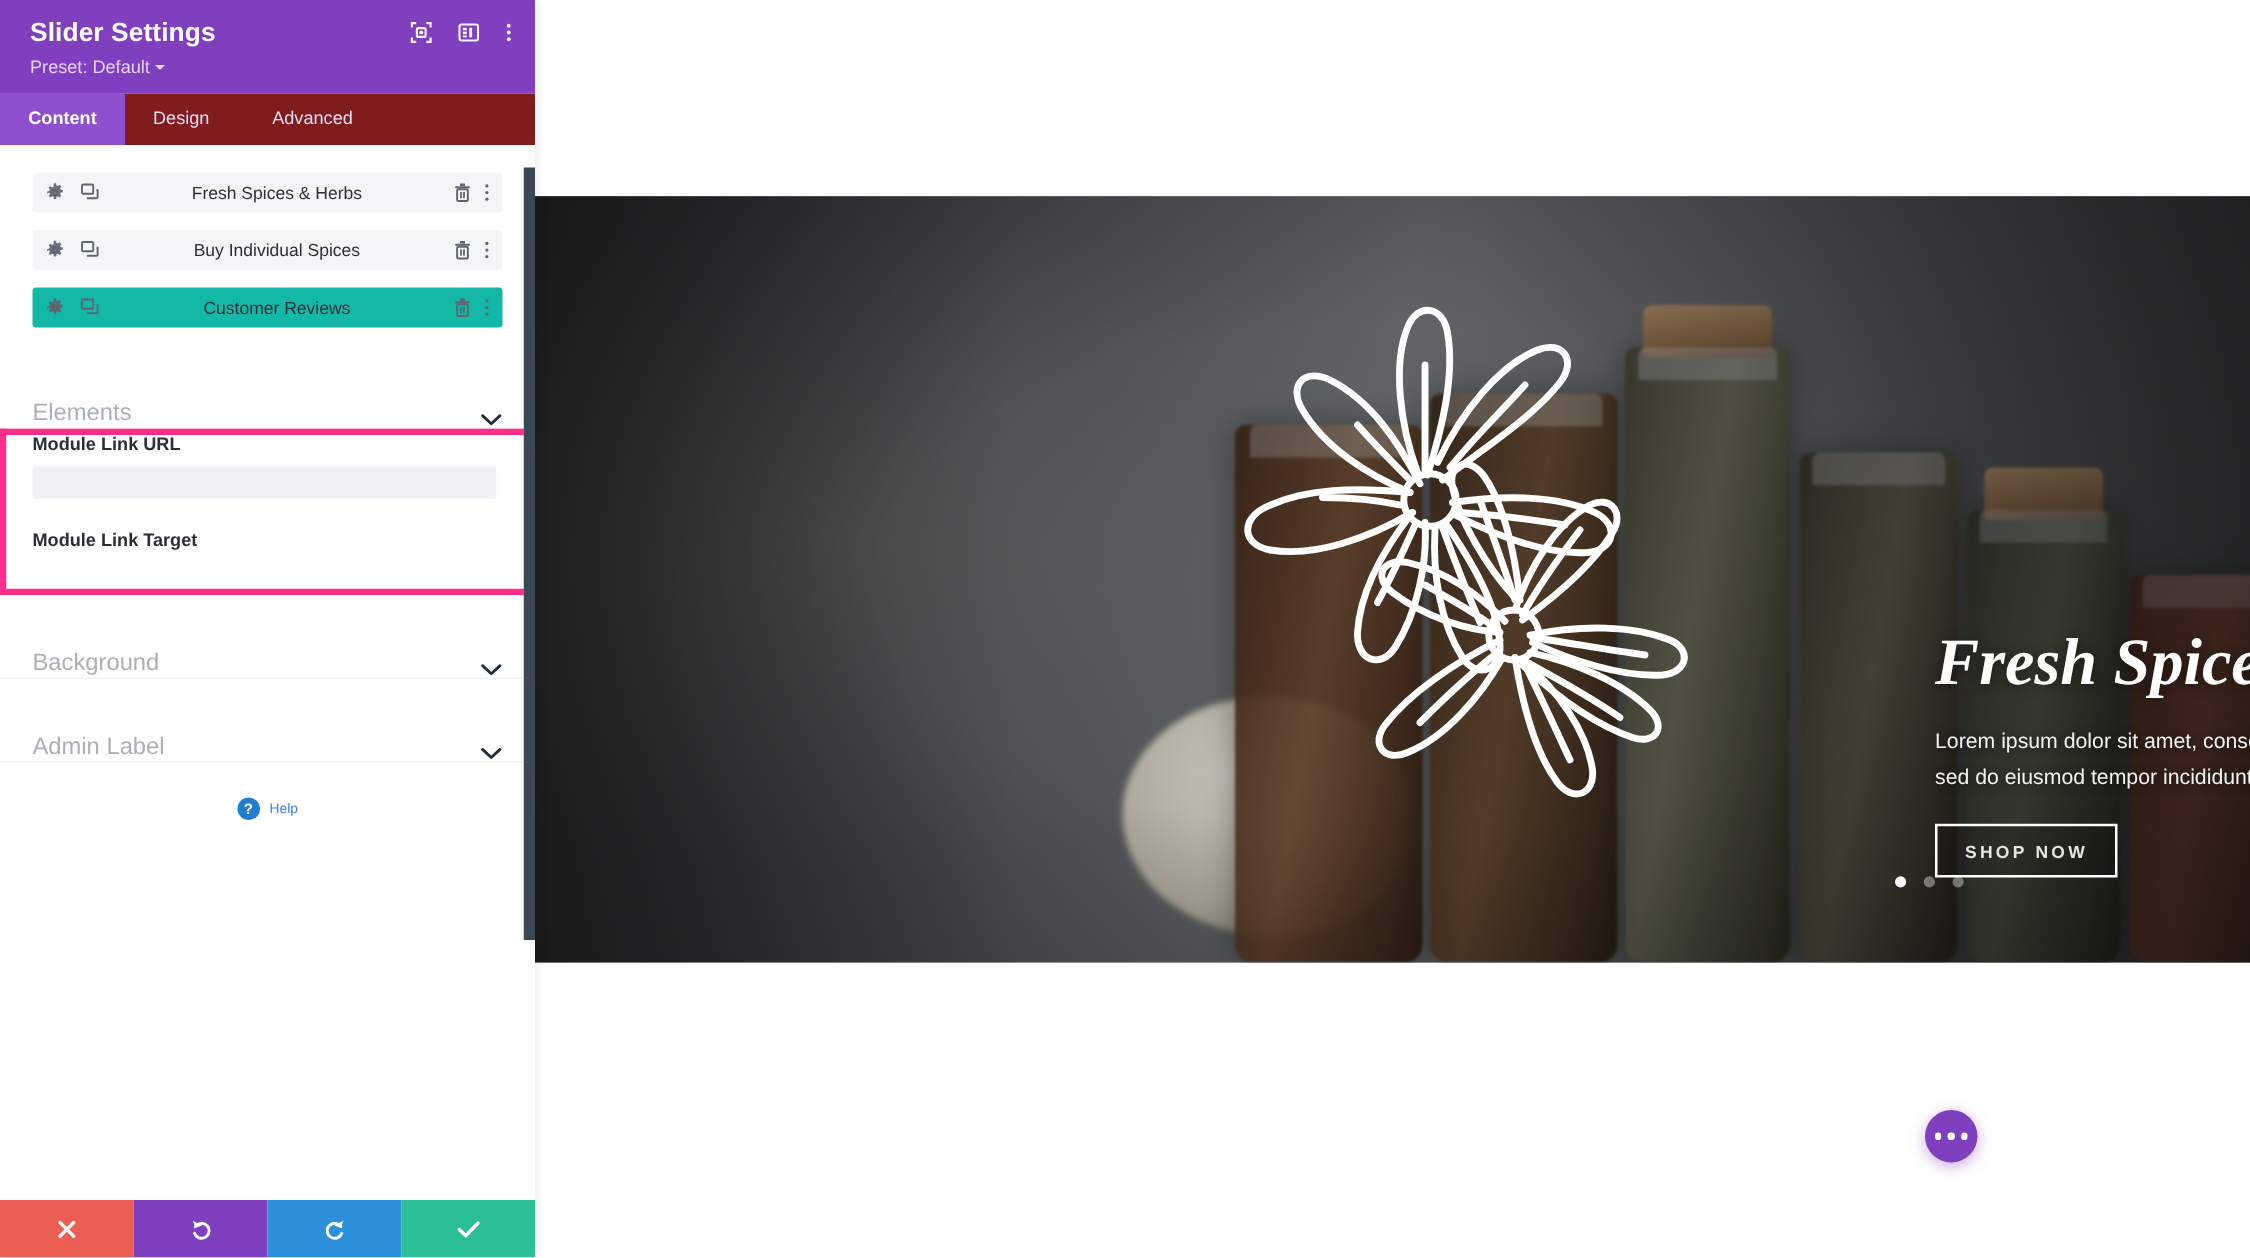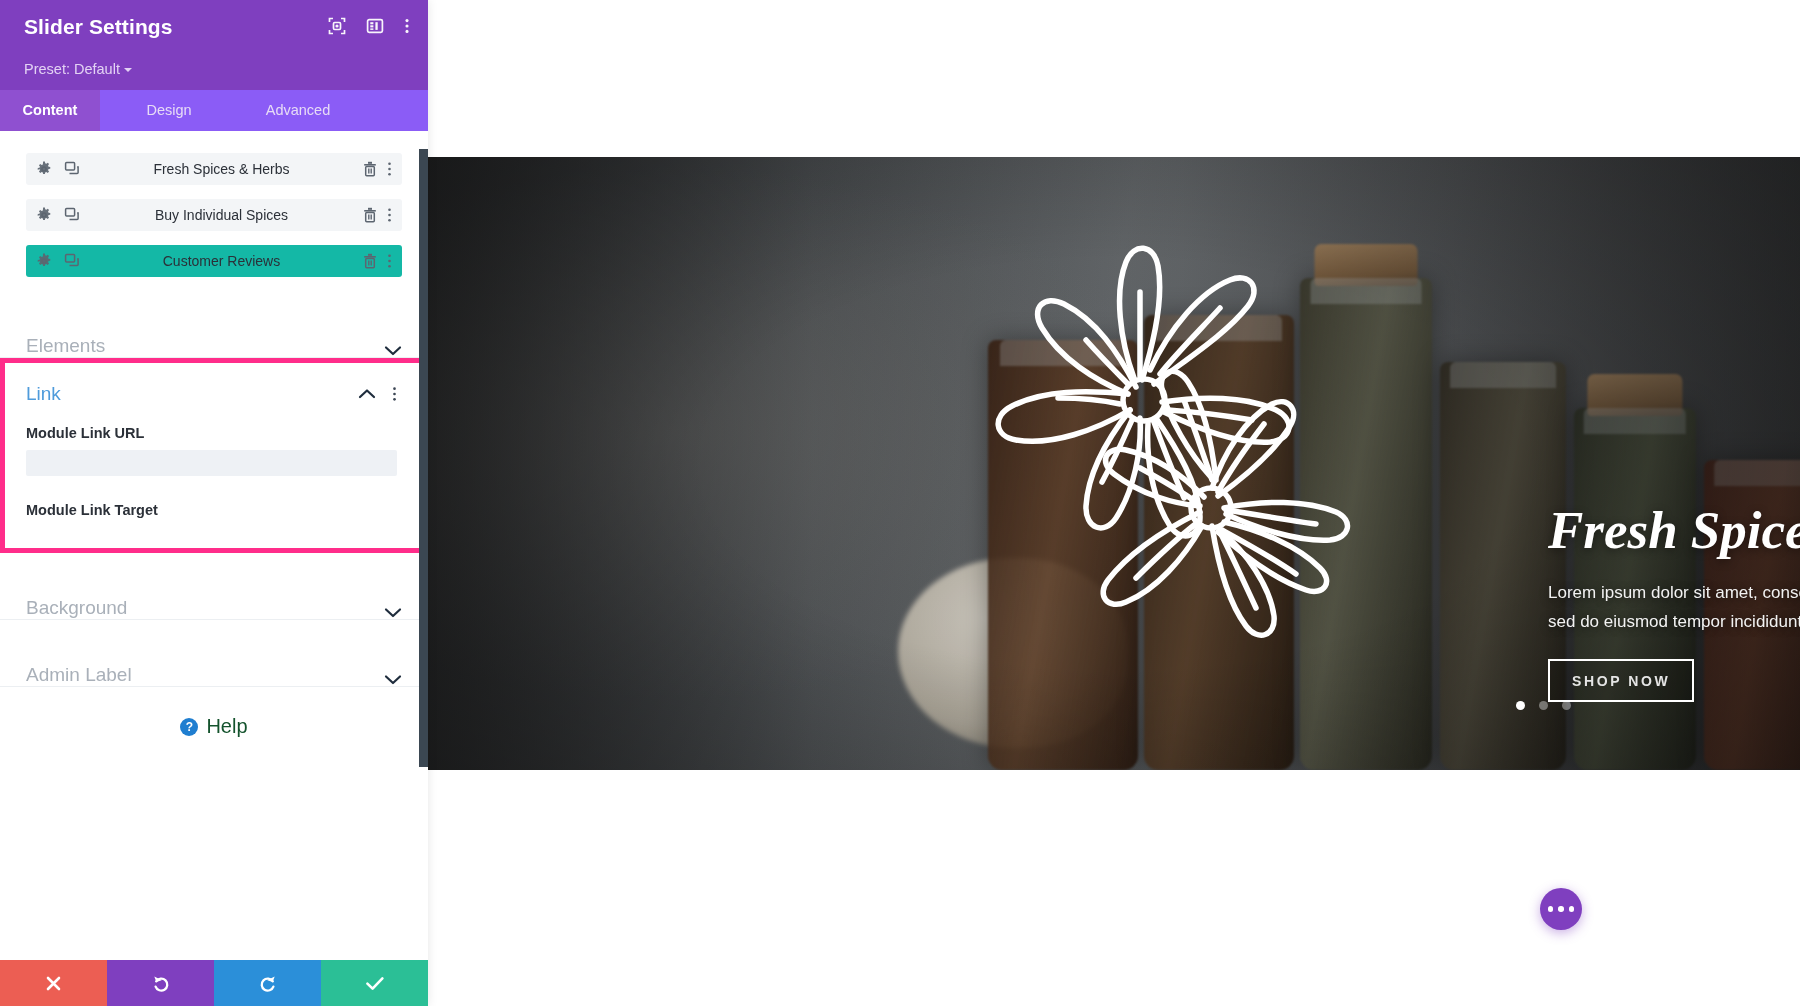--- a/index.html
+++ b/index.html
@@ -31,21 +31,21 @@
   .ph-title {
     color: #ffffff;
     font-size: 21px;
     font-weight: bold;
     letter-spacing: .1px;
     line-height: 26px;
   }
   .ph-preset {
     color: #e3d2f4;
     font-size: 14.5px;
-    margin-top: 20px;
+    margin-top: 5px;
     line-height: 18px;
     cursor: pointer;
   }
   .ph-caret {
     display: inline-block;
     width: 0; height: 0;
     border-left: 4px solid transparent;
     border-right: 4px solid transparent;
     border-top: 4.5px solid #e3d2f4;
     margin-left: 4px;
@@ -54,23 +54,22 @@
   .ph-icons {
     position: absolute;
     right: 18px; top: 17px;
     display: flex; align-items: center; gap: 20px;
   }
   .ph-icons .hicon { cursor: pointer; opacity: .95; display:block; }
 
   
   .panel-tabs {
     display: flex;
-    background: #8b5cf6;
+    background: #7f1d1d;
     flex: 0 0 auto;
-    gap: 24px;
   }
   .ptab {
     flex: 0 0 auto;
     color: #e7dcf6;
     font-size: 14.5px;
     padding: 12px 0 13px 0;
     text-align: center;
     cursor: pointer;
     user-select: none;
   }
@@ -241,21 +240,21 @@
     cursor: pointer;
   }
   .help-circle {
     width: 18px; height: 18px; border-radius: 50%;
     background: #1f7ed0;
     color: #ffffff;
     font-size: 12px; font-weight: bold;
     display: flex; align-items: center; justify-content: center;
     line-height: 1;
   }
-  .help-text { font-size: 20px; color: #14532d; }
+  .help-text { font-size: 11px; color: #3b82f6; }
 
   
   .action-bar {
     flex: 0 0 auto;
     display: flex;
     height: 46px;
   }
   .action-btn {
     flex: 1 1 0;
     display: flex; align-items: center; justify-content: center;
@@ -536,31 +535,20 @@
       <div class="section">
         <div class="section-head">
           <div class="section-title">Elements</div>
           <svg class="chev" width="18" height="12" viewBox="0 0 18 12">
             <path d="M2 2.5 9 9 16 2.5" fill="none" stroke="#1f2d3d" stroke-width="2.2" stroke-linecap="round" stroke-linejoin="round"></path>
           </svg>
         </div>
       </div>
 
       <div class="link-section">
-        <div class="link-head">
-          <div class="section-title open">Link</div>
-          <svg class="chev" width="18" height="12" viewBox="0 0 18 12">
-            <path d="M2 9 9 2.5 16 9" fill="none" stroke="#1f2d3d" stroke-width="2.2" stroke-linecap="round" stroke-linejoin="round"></path>
-          </svg>
-          <svg class="chev kebab-sec" width="5" height="16" viewBox="0 0 5 16">
-            <circle cx="2.5" cy="2.7" r="1.35" fill="#3c4654"></circle>
-            <circle cx="2.5" cy="8" r="1.35" fill="#3c4654"></circle>
-            <circle cx="2.5" cy="13.3" r="1.35" fill="#3c4654"></circle>
-          </svg>
-        </div>
 
         <div class="field-block">
           <div class="field-label">Module Link URL</div>
           <input class="text-input" type="text" value="" style="">
         </div>
 
         <div class="field-block">
           <div class="field-label">Module Link Target</div>
         </div>
       </div>

